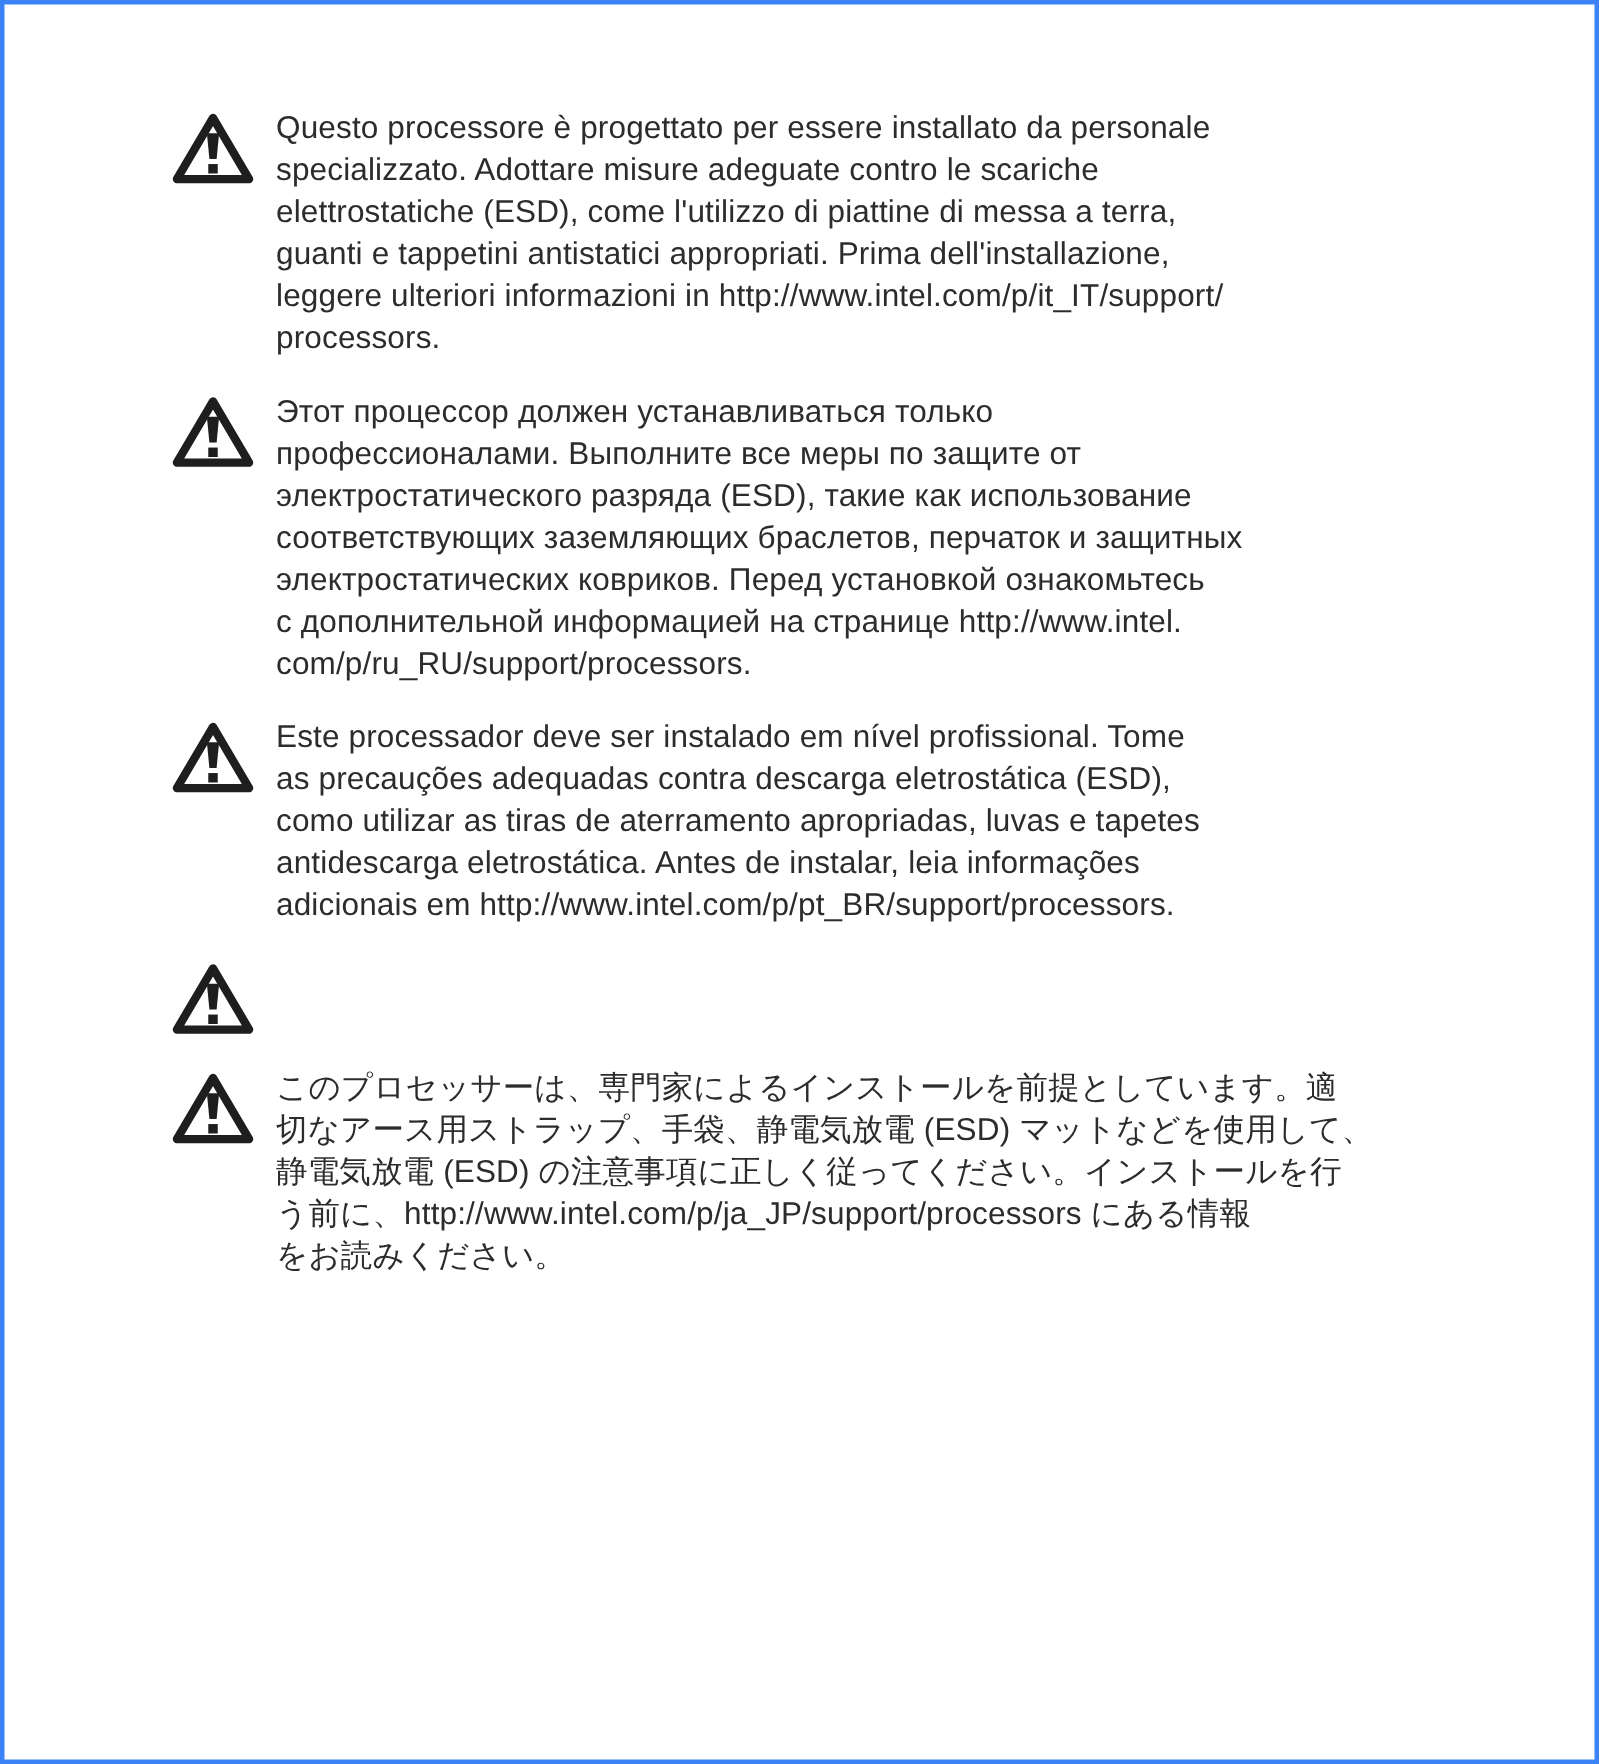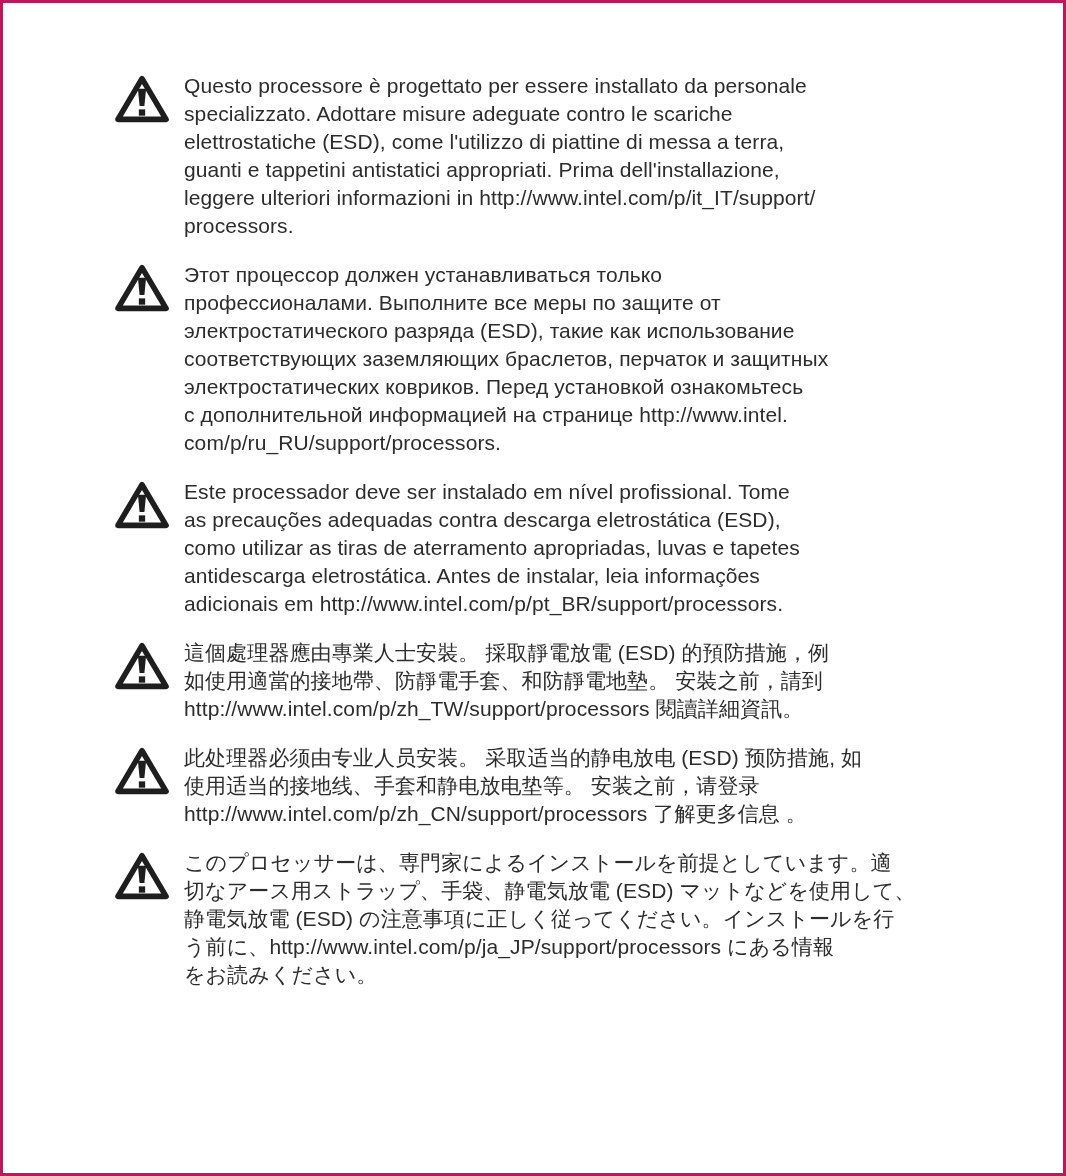--- a/index.html
+++ b/index.html
@@ -6,21 +6,21 @@
     margin: 0;
     padding: 0;
     background: #ffffff;
   }
   .page {
     position: relative;
     width: 1066px;
     height: 1176px;
     box-sizing: border-box;
     background: #ffffff;
-    border: 3px solid #be185d;
+    border: 3px solid #3b82f6;
     padding: 69px 40px 0 111px;
     font-family: "Liberation Sans", "DejaVu Sans", sans-serif;
     overflow: hidden;
   }
   .warning-row {
     display: flex;
     align-items: flex-start;
     margin-bottom: 21px;
   }
   .warning-icon {
@@ -98,37 +98,22 @@
   </div>
 
   <div class="warning-row">
     <span class="warning-icon">
       <svg viewBox="0 0 60 54" aria-hidden="true">
         <path d="M30 5 L56 49 L4 49 Z" fill="none" stroke="#1e1e1e" stroke-width="6" stroke-linejoin="round"></path>
         <polygon points="25.6,16 34.4,16 32.6,34.5 27.4,34.5" fill="#1e1e1e"></polygon>
         <rect x="26.6" y="38.2" width="6.8" height="6.8" fill="#1e1e1e"></rect>
       </svg>
     </span>
-    <p class="warning-text">這個處理器應由專業人士安裝。 採取靜電放電 (ESD) 的預防措施，例
-如使用適當的接地帶、防靜電手套、和防靜電地墊。 安裝之前，請到
-http://www.intel.com/p/zh_TW/support/processors 閱讀詳細資訊。</p>
   </div>
 
-  <div class="warning-row">
-    <span class="warning-icon">
-      <svg viewBox="0 0 60 54" aria-hidden="true">
-        <path d="M30 5 L56 49 L4 49 Z" fill="none" stroke="#1e1e1e" stroke-width="6" stroke-linejoin="round"></path>
-        <polygon points="25.6,16 34.4,16 32.6,34.5 27.4,34.5" fill="#1e1e1e"></polygon>
-        <rect x="26.6" y="38.2" width="6.8" height="6.8" fill="#1e1e1e"></rect>
-      </svg>
-    </span>
-    <p class="warning-text">此处理器必须由专业人员安装。 采取适当的静电放电 (ESD) 预防措施, 如
-使用适当的接地线、手套和静电放电垫等。 安装之前，请登录
-http://www.intel.com/p/zh_CN/support/processors 了解更多信息 。</p>
-  </div>
 
   <div class="warning-row">
     <span class="warning-icon">
       <svg viewBox="0 0 60 54" aria-hidden="true">
         <path d="M30 5 L56 49 L4 49 Z" fill="none" stroke="#1e1e1e" stroke-width="6" stroke-linejoin="round"></path>
         <polygon points="25.6,16 34.4,16 32.6,34.5 27.4,34.5" fill="#1e1e1e"></polygon>
         <rect x="26.6" y="38.2" width="6.8" height="6.8" fill="#1e1e1e"></rect>
       </svg>
     </span>
     <p class="warning-text">このプロセッサーは、専門家によるインストールを前提としています。適

